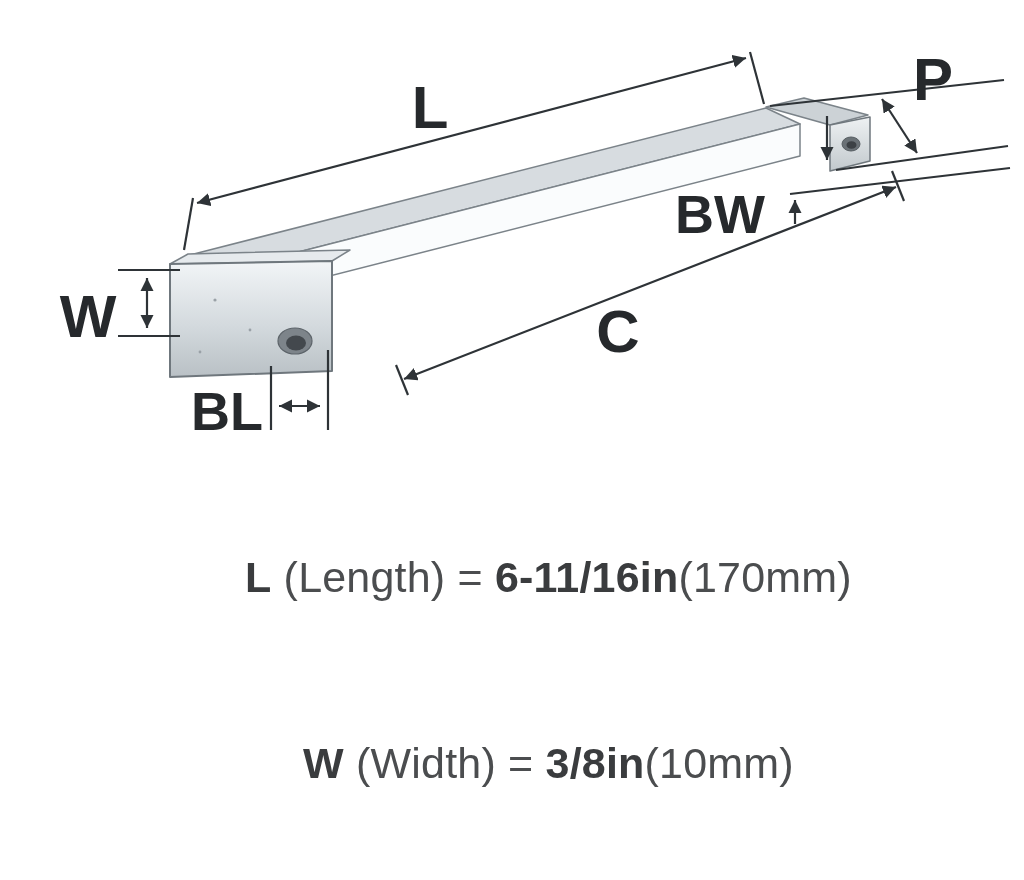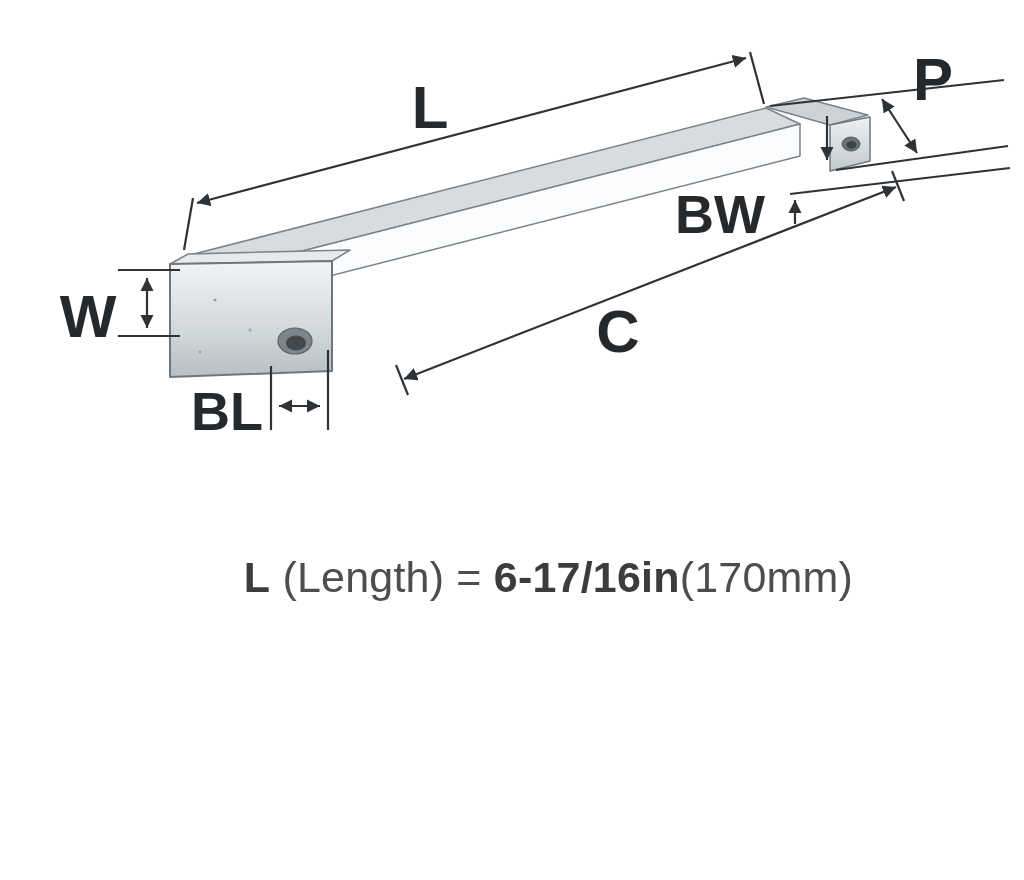--- a/index.html
+++ b/index.html
@@ -106,22 +106,25 @@
     <text x="933" y="100" font-size="60" text-anchor="middle">P</text>
     <text x="720" y="233" font-size="54" text-anchor="middle">BW</text>
     <text x="618" y="352" font-size="60" text-anchor="middle">C</text>
     <text x="88" y="337" font-size="60" text-anchor="middle">W</text>
     <text x="227" y="430" font-size="54" text-anchor="middle">BL</text>
   </svg>
 
   <div class="specs">
 
     <div class="spec-row">
-      <span class="b">L</span><span> (Length) = </span><span class="b">6-17/16in</span><span>(170mm)</span>
+      <span class="b">L</span><span> (Length) = </span><span class="b">6-11/16in</span><span>(170mm)</span>
     </div>
 
+    <div class="spec-row">
+      <span class="b">W</span><span> (Width) = </span><span class="b">3/8in</span><span>(10mm)</span>
+    </div>
 
     <div class="spec-row">
       
     </div>
 
   </div>
 </div>
 
 </body></html>

